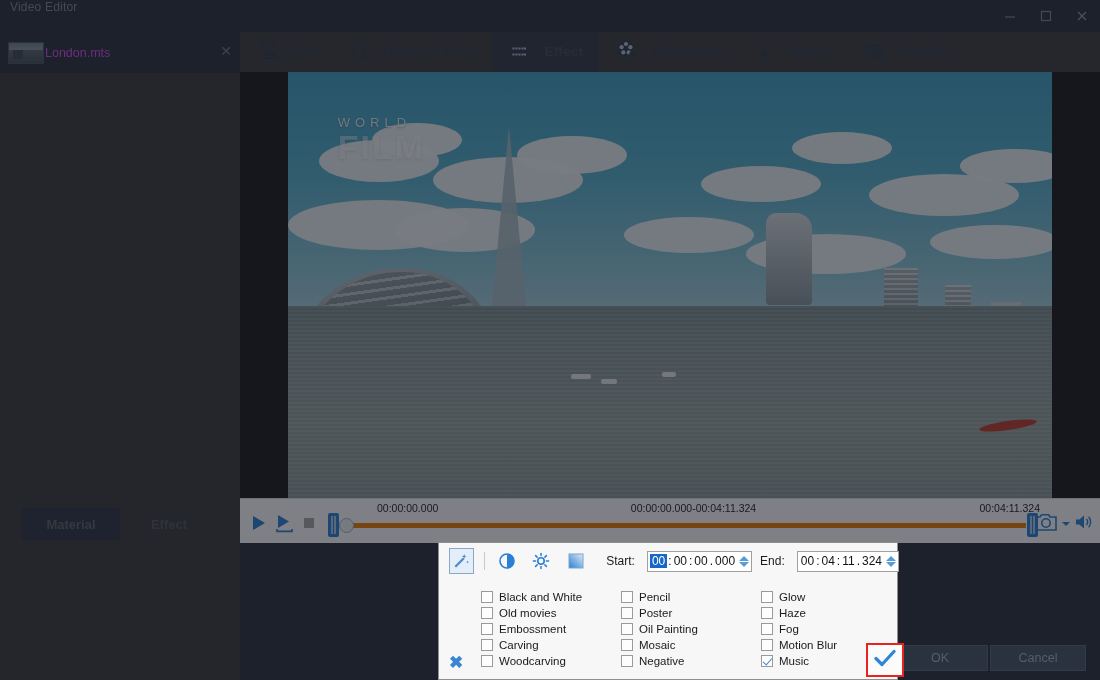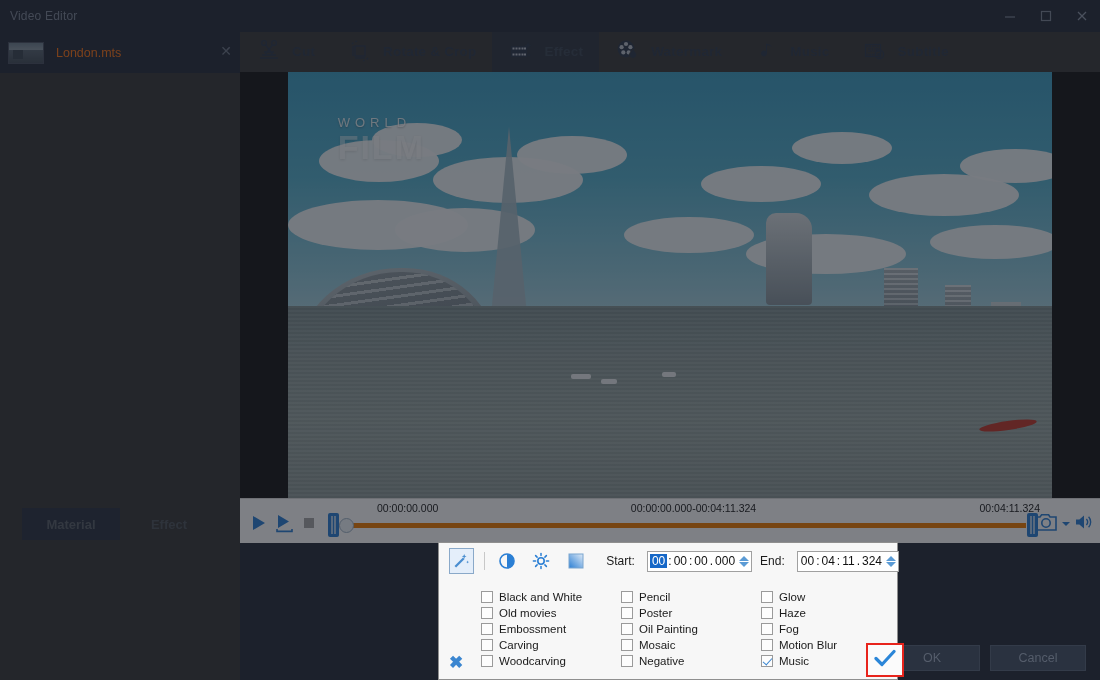--- a/index.html
+++ b/index.html
@@ -21,21 +21,21 @@
     position: absolute; inset: 0;
     background: rgba(20,24,32,0.55);
     pointer-events: none;
     z-index: 40;
   }
 
   
   .titlebar {
     position: absolute; left: 0; top: 0; width: 1100px; height: 32px;
     background: #262d3a;
-    display: flex; align-items: center;
+    display: flex; align-items: flex-start;
     z-index: 10;
   }
   .titlebar-title {
     margin-left: 10px;
     font-size: 12px;
     color: #7d8696;
     letter-spacing: .2px;
   }
   .win-btns {
     margin-left: auto; display: flex; height: 32px;
@@ -71,23 +71,23 @@
     flex: none;
     position: relative;
     overflow: hidden;
   }
   .file-thumb::after {
     content:"";
     position:absolute; left:4px; top:7px; width:10px; height:9px;
     background:#3d4752;
   }
   .file-name {
-    margin-left: 12px;
+    margin-left: 1px;
     font-size: 12.5px;
-    color: #f97316;
+    color: #d946ef;
     font-family: "Liberation Sans", sans-serif;
   }
   .file-close {
     position: absolute; right: 8px; top: 12px;
     color: #6e7786; font-size: 14px; line-height: 14px;
   }
 
   .left-tabs {
     position: absolute; left: 22px; top: 476px;
     display: flex;
@@ -369,21 +369,21 @@
     width: 38px; height: 34px;
     border: 2px solid #e8241c;
     background: #fbfbfb;
     z-index: 70;
     display: flex; align-items: center; justify-content: center;
   }
 
   
   .btm-btns {
     position: absolute; right: 14px; top: 645px;
-    display: flex; gap: 10px;
+    display: flex; gap: 2px;
     z-index: 45;
   }
   .btm-btn {
     width: 96px; height: 26px;
     background: #2a3240;
     color: #555d6b;
     font-size: 12.5px;
     display: flex; align-items: center; justify-content: center;
     border: 1px solid #333b49;
   }

